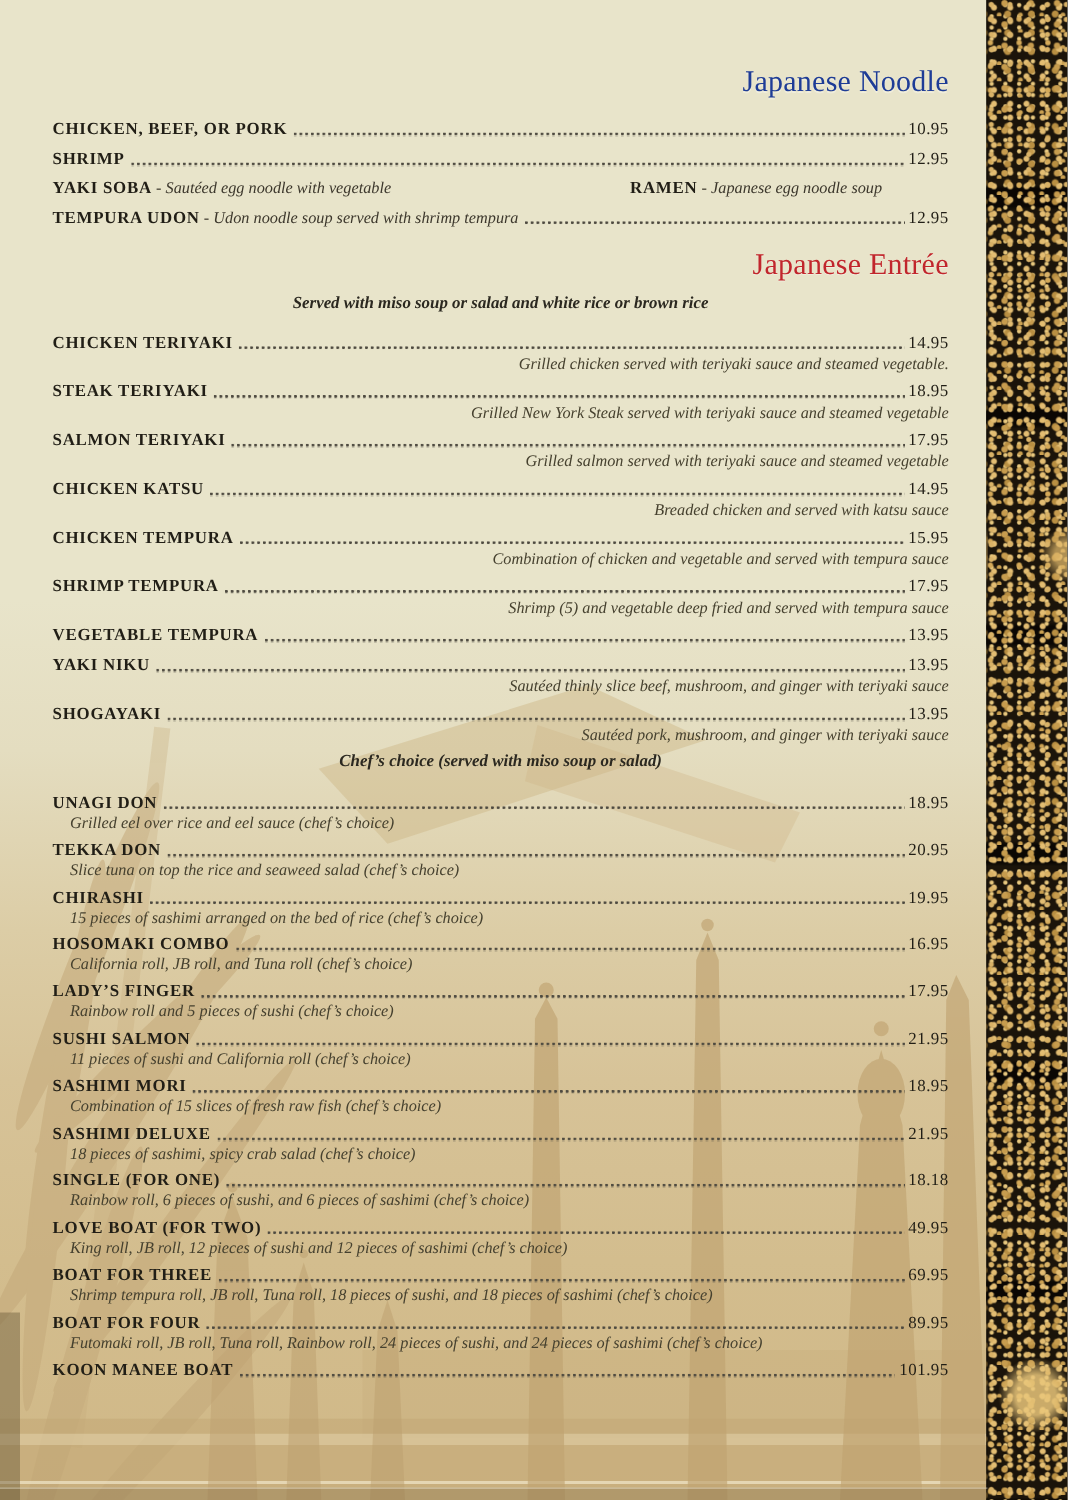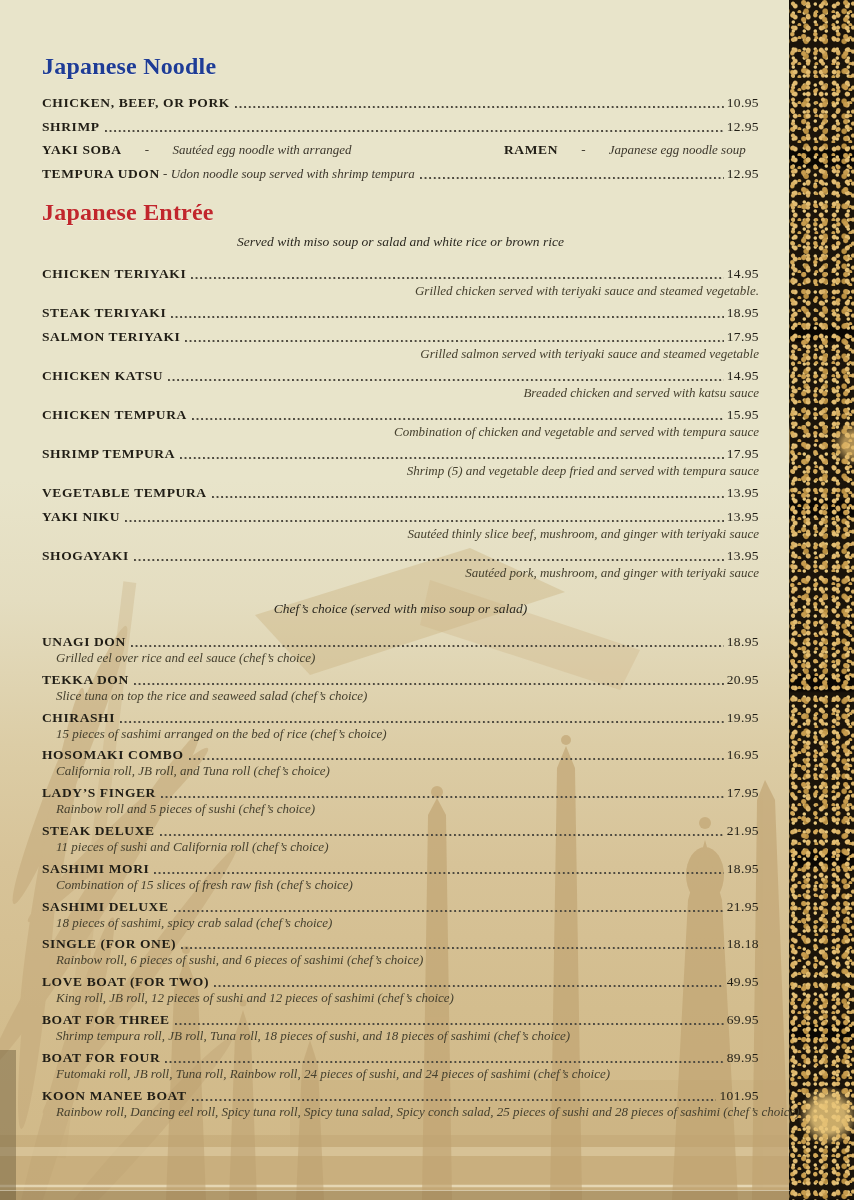--- a/index.html
+++ b/index.html
@@ -32,27 +32,27 @@
     background-size:
       100% 100%, 100% 100%,
       15px 12px, 21px 17px, 13px 11px, 19px 15px, 23px 19px, 17px 13px, 11px 9px,
       100% 100%;
     border-left:1px solid rgba(0,0,0,.35);
   }
   
   .menu-section{position:absolute;left:42px;width:717px;}
   .s0{top:50px;} .s1{top:196px;} .s2{top:596px;}
   .section-title{
-    margin:0;text-align:left;font-weight:bold;
+    margin:0;text-align:right;font-weight:normal;
     font-size:24px;line-height:32px;letter-spacing:.2px;
     text-shadow:0 1px 0 rgba(255,255,255,.35);
   }
   .s2 .section-title{font-size:25px;line-height:34px;}
   .section-subtitle{
-    text-align:center;font-style:italic;font-weight:normal;
+    text-align:center;font-style:italic;font-weight:bold;
     font-size:13.5px;line-height:18px;color:#2b2820;margin-top:5px;
   }
   .s1 .section-subtitle{margin-bottom:13px;}
   .s2 .section-subtitle{margin-top:4px;margin-bottom:14px;}
   .s0 .items{margin-top:11px;}
   .mi{position:relative;}
   .s0 .mi{height:23.7px;}
   .s1 .mi{margin-bottom:5px;text-align:right;}
   .s2 .mi{margin-bottom:4.8px;}
   .name-line{display:flex;height:19px;line-height:19px;align-items:baseline;}
@@ -69,21 +69,21 @@
     background-size:4.6px 3px;background-repeat:repeat-x;
   }
   .item-price{color:#211e16;font-size:13.5px;letter-spacing:.4px;white-space:nowrap;}
   .item-desc{
     font-style:italic;color:#46412f;font-size:13px;
     line-height:15px;padding-left:14px;white-space:nowrap;
   }
   .s2 .item-desc{line-height:14px;}
   .pair-row{position:relative;height:23.7px;}
   .pair-right{position:absolute;left:462px;top:0;}
-  .pair-left,.pair-right{display:flex;height:19px;line-height:19px;align-items:flex-start;gap:20px;}
+  .pair-left,.pair-right{display:flex;height:19px;line-height:19px;align-items:flex-start;}
   
   .bottom-shade{
     position:absolute;left:0;right:64px;bottom:0;height:9px;
     background:rgba(70,55,30,.18);
     border-top:1px solid rgba(255,252,240,.45);
   }
 </style>
 </head>
 <body>
 
@@ -150,21 +150,21 @@
             <div class="name-line">
               <span class="item-name">SHRIMP</span>
               <span class="leader"></span>
               <span class="item-price">12.95</span>
             </div>
           </div>
           <div class="pair-row">
             <div class="pair-left">
               <span class="item-name">YAKI SOBA</span>
               <span class="dash"> - </span>
-              <span class="inline-desc">Sautéed egg noodle with arranged</span>
+              <span class="inline-desc">Sautéed egg noodle with vegetable</span>
             </div>
             <div class="pair-right">
               <span class="item-name">RAMEN</span>
               <span class="dash"> - </span>
               <span class="inline-desc">Japanese egg noodle soup</span>
             </div>
           </div>
           <div class="mi">
             <div class="name-line">
               <span class="item-name">TEMPURA UDON</span>
@@ -187,20 +187,21 @@
               <span class="item-price">14.95</span>
             </div>
             <div class="item-desc">Grilled chicken served with teriyaki sauce and steamed vegetable.</div>
           </div>
           <div class="mi">
             <div class="name-line">
               <span class="item-name">STEAK TERIYAKI</span>
               <span class="leader"></span>
               <span class="item-price">18.95</span>
             </div>
+            <div class="item-desc">Grilled New York Steak served with teriyaki sauce and steamed vegetable</div>
           </div>
           <div class="mi">
             <div class="name-line">
               <span class="item-name">SALMON TERIYAKI</span>
               <span class="leader"></span>
               <span class="item-price">17.95</span>
             </div>
             <div class="item-desc">Grilled salmon served with teriyaki sauce and steamed vegetable</div>
           </div>
           <div class="mi">
@@ -290,21 +291,21 @@
           <div class="mi">
             <div class="name-line">
               <span class="item-name">LADY’S FINGER</span>
               <span class="leader"></span>
               <span class="item-price">17.95</span>
             </div>
             <div class="item-desc">Rainbow roll and 5 pieces of sushi (chef’s choice)</div>
           </div>
           <div class="mi">
             <div class="name-line">
-              <span class="item-name">STEAK DELUXE</span>
+              <span class="item-name">SUSHI SALMON</span>
               <span class="leader"></span>
               <span class="item-price">21.95</span>
             </div>
             <div class="item-desc">11 pieces of sushi and California roll (chef’s choice)</div>
           </div>
           <div class="mi">
             <div class="name-line">
               <span class="item-name">SASHIMI MORI</span>
               <span class="leader"></span>
               <span class="item-price">18.95</span>
@@ -350,20 +351,19 @@
               <span class="item-price">89.95</span>
             </div>
             <div class="item-desc">Futomaki roll, JB roll, Tuna roll, Rainbow roll, 24 pieces of sushi, and 24 pieces of sashimi (chef’s choice)</div>
           </div>
           <div class="mi">
             <div class="name-line">
               <span class="item-name">KOON MANEE BOAT</span>
               <span class="leader"></span>
               <span class="item-price">101.95</span>
             </div>
-            <div class="item-desc">Rainbow roll, Dancing eel roll, Spicy tuna roll, Spicy tuna salad, Spicy conch salad, 25 pieces of sushi and 28 pieces of sashimi (chef’s choice)</div>
           </div>
         </div>
       </section>
     </div>
 
   <div class="bottom-shade"></div>
 </div>
 
 </body></html>

